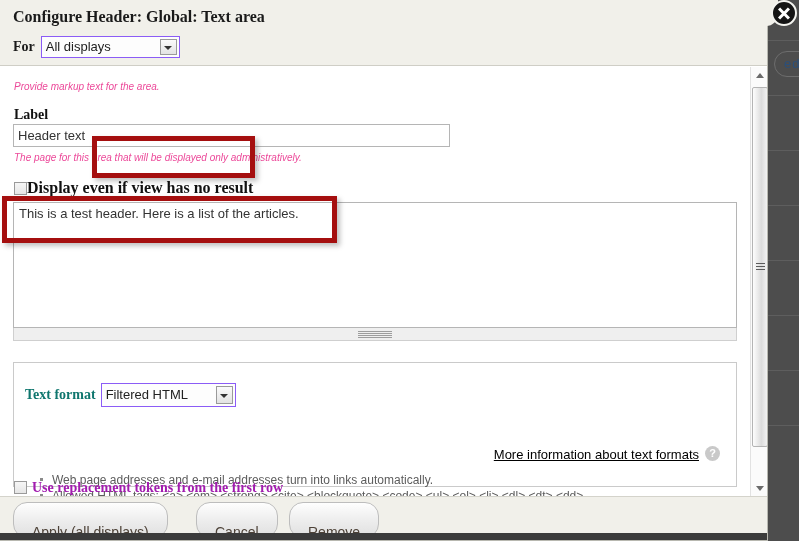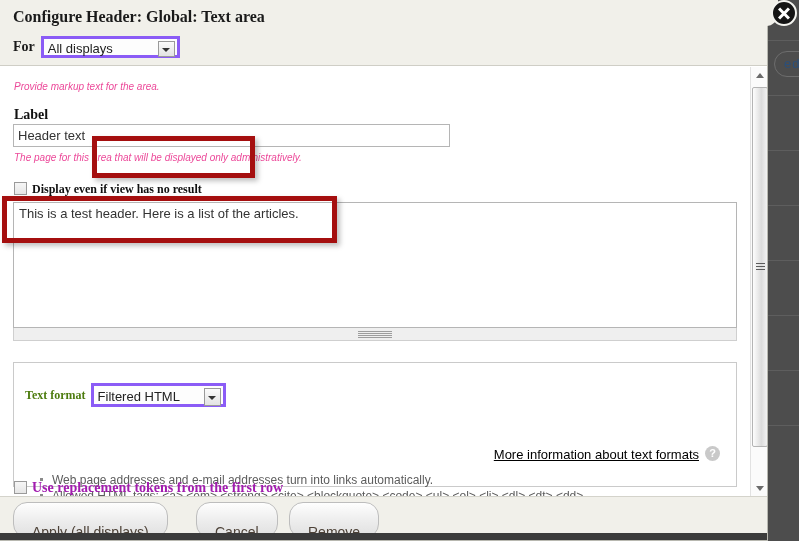--- a/index.html
+++ b/index.html
@@ -70,21 +70,21 @@
     color: #1a1a1a;
     margin-right: 6px;
   }
 
   
   .sel {
     position: relative;
     display: inline-block;
     height: 22px;
     background: #fdfdfd;
-    border: 3px solid #8b5cf6;
+    border: 1px solid #8b5cf6;
     font-size: 13px;
     color: #222;
     line-height: 20px;
     padding-left: 4px;
     cursor: default;
     white-space: nowrap;
   }
   .sel .sel-text { display: block; padding-right: 26px; }
   .sel .sel-btn {
     position: absolute; right: 2px; top: 2px;
@@ -151,23 +151,22 @@
     background: linear-gradient(#f6f6f6, #e6e6e6);
     vertical-align: -2px;
   }
   #display-row {
     position: absolute; left: 14px; top: 112px;
     white-space: nowrap;
   }
   #display-row .cb-label {
     font-family: "Liberation Serif", serif;
     font-weight: bold;
-    font-size: 12px;
+    font-size: 16px;
     color: #111;
-    margin-left: 5px;
   }
 
   
   #ta-highlight {
     position: absolute; left: 2px; top: 129px;
     width: 335px; height: 47px;
     border: 5px solid #a50f0f;
     box-shadow: 3px 3px 5px rgba(0,0,0,.25);
     pointer-events: none;
     z-index: 6;
@@ -210,22 +209,22 @@
     background: #fff;
   }
   #format-row {
     position: absolute; left: 11px; top: 20px;
     display: flex; align-items: center;
     white-space: nowrap;
   }
   #format-label {
     font-family: "Liberation Serif", serif;
     font-weight: bold;
-    font-size: 12px;
-    color: #4d7c0f;
+    font-size: 14px;
+    color: #0f766e;
     margin-right: 5px;
   }
   #format-select { width: 135px; height: 24px; line-height: 22px; }
   #format-select .sel-btn { height: 18px; }
   #format-select .sel-arrow { top: 10px; }
 
   #format-highlight {
     position: absolute; left: 92px; top: 69px;
     width: 163px; height: 42px;
     border: 5px solid #a50f0f;

